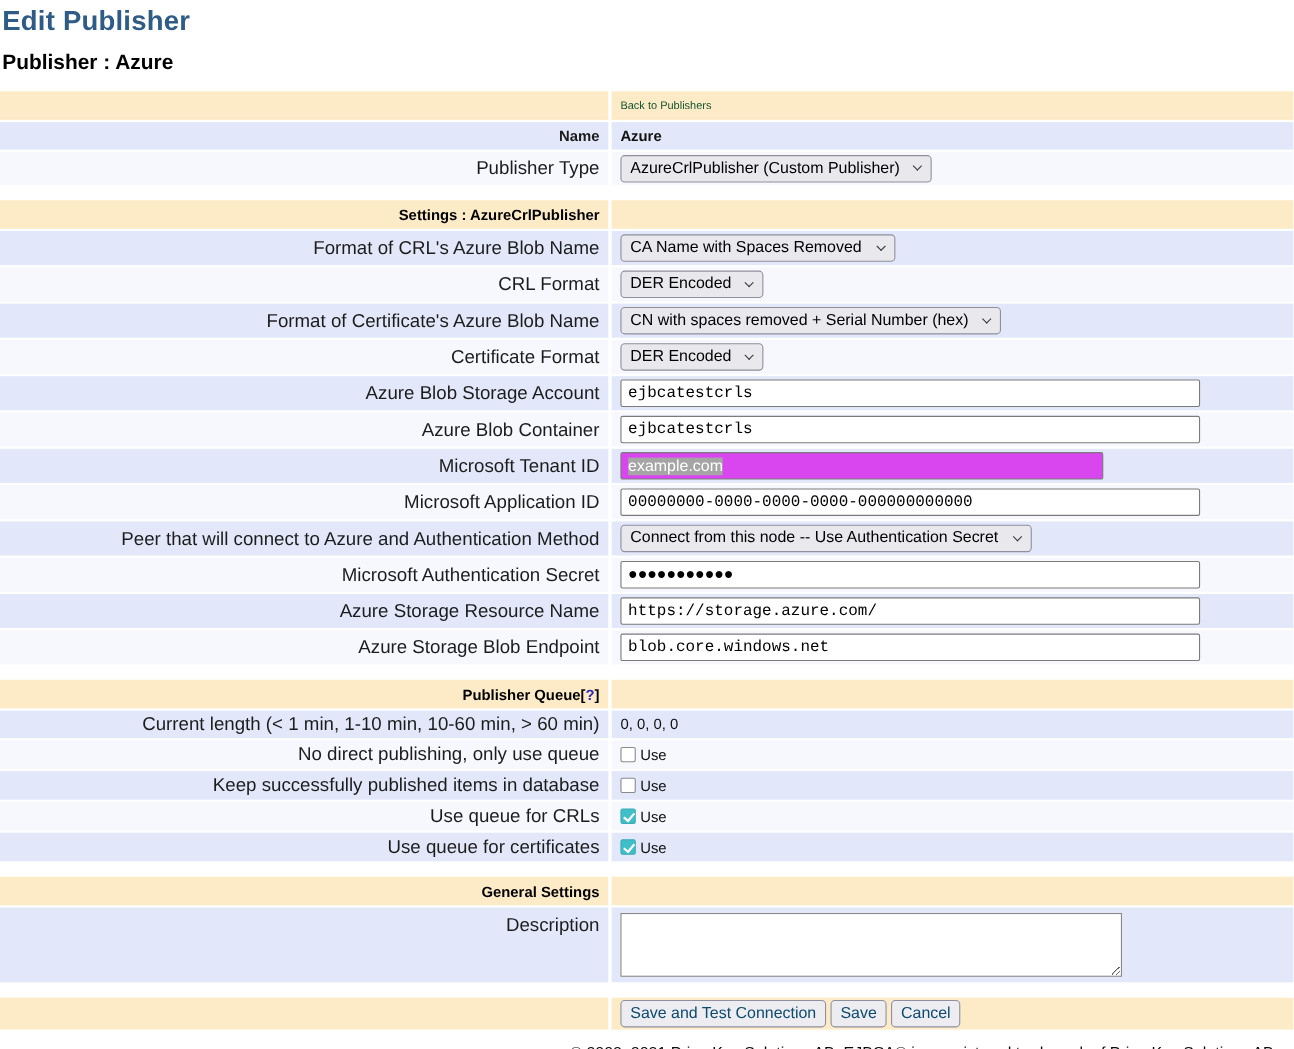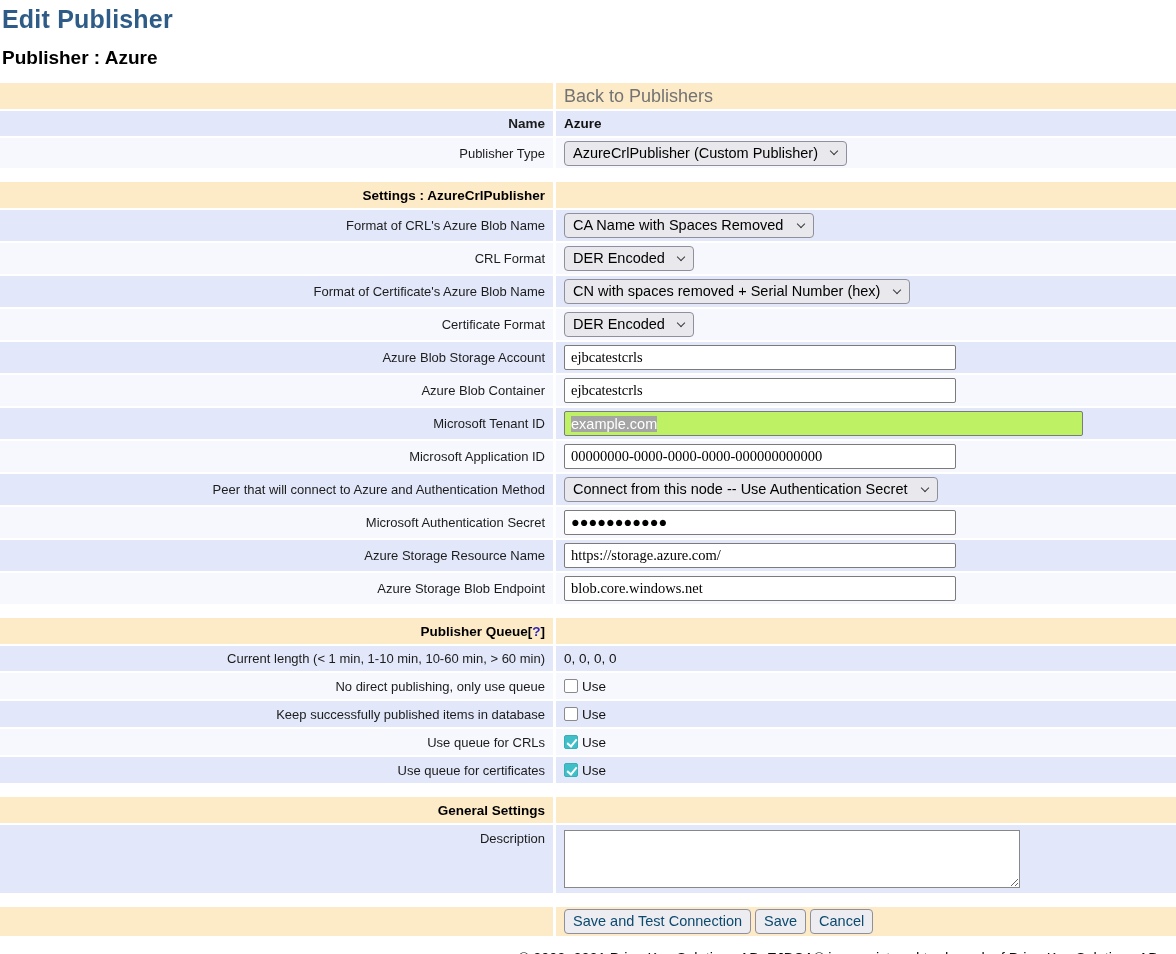--- a/index.html
+++ b/index.html
@@ -33,28 +33,28 @@
     margin-bottom: 14px;
   }
   .cell { display: flex; align-items: center; min-height: 26px; }
   .left  { justify-content: flex-end; padding-right: 8px; text-align: right; }
   .right { padding-left: 8px; }
 
   .hdr  { background: #FDEBC8; }
   .odd  { background: #E2E8FA; }
   .even { background: #F7F8FE; }
 
-  .lbl { font-size: 13px; color: #1c1c1c; }
+  .lbl { font-size: 17px; color: #1c1c1c; }
   .bold { font-weight: bold; font-size: 13.5px; }
   .section-title { font-weight: bold; font-size: 13.5px; color: #000000; }
   .value-text { font-size: 13.5px; }
 
   a.link {
-    color: #737373;
-    font-size: 18px;
+    color: #14532d;
+    font-size: 10px;
     text-decoration: none;
     cursor: pointer;
   }
   a.help-link { color: #2C25B5; font-weight: bold; font-size: 13.5px; text-decoration: none; cursor: pointer; }
 
   .r30 { min-height: 30px; }
   .r31 { min-height: 31px; }
   .r25 { min-height: 25px; }
   .rdesc { min-height: 68px; align-items: flex-start; }
   .rdesc.left { padding-top: 6px; }
@@ -78,35 +78,35 @@
     top: 50%;
     margin-top: -5px;
     width: 6px; height: 6px;
     border: solid #3a3a3a;
     border-width: 0 1.6px 1.6px 0;
     transform: rotate(45deg);
     pointer-events: none;
   }
 
   input.txt {
-    width: 392px;
+    width: 527px;
     border: 1px solid #7B7B7B;
     border-radius: 2px;
     background: #fff;
-    font-family: Liberation Serif, serif;
+    font-family: Liberation Mono, monospace;
     font-size: 14.5px;
     color: #000;
     padding: 3px 6px;
     height: 25px;
   }
   .txt-fake {
-    width: 519px;
+    width: 439px;
     border: 1px solid #7B7B7B;
     border-radius: 2px;
-    background: #bef264;
+    background: #d946ef;
     font-size: 14.5px;
     padding: 0 6px;
     height: 25px;
     display: flex;
     align-items: center;
     cursor: text;
   }
   .selected-text { background: #A5A5A5; color: #fff; }
 
   input.checkbox {

